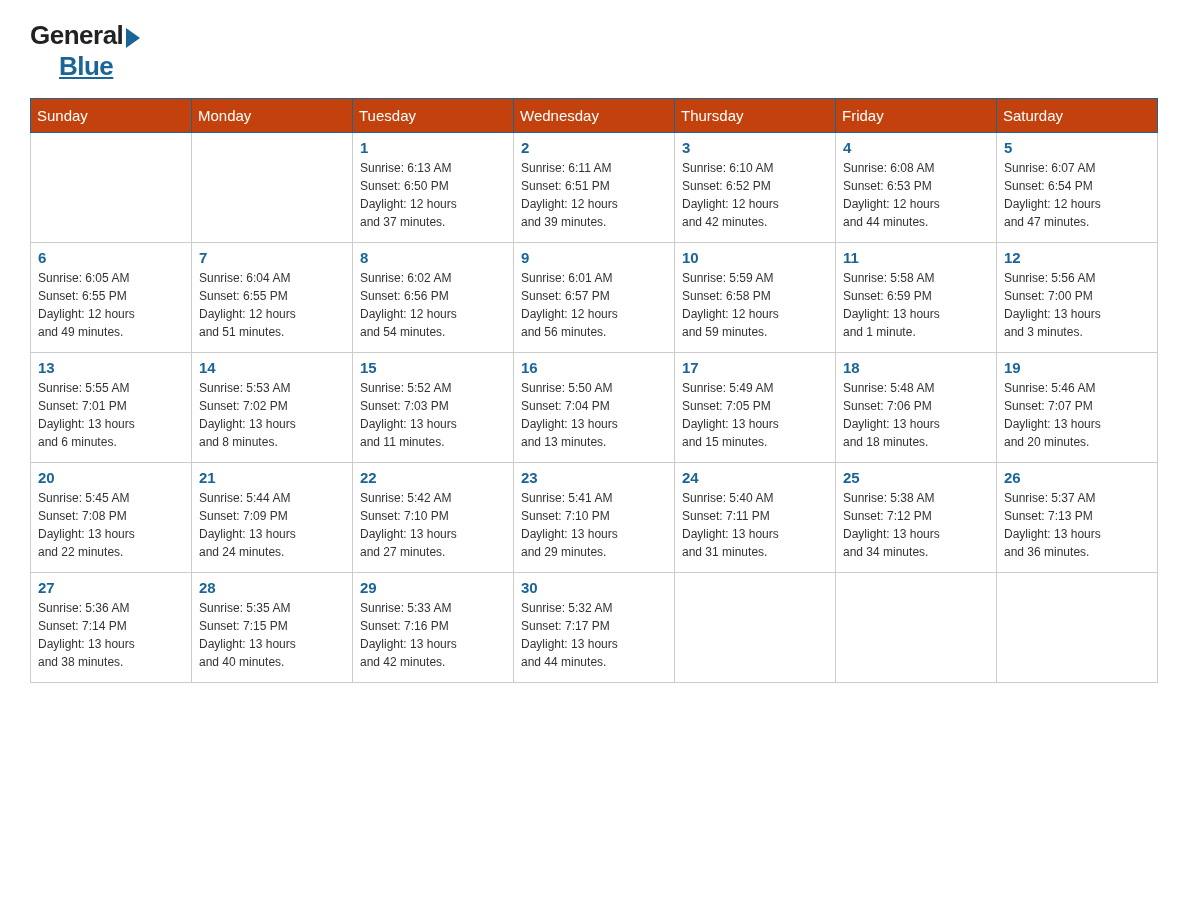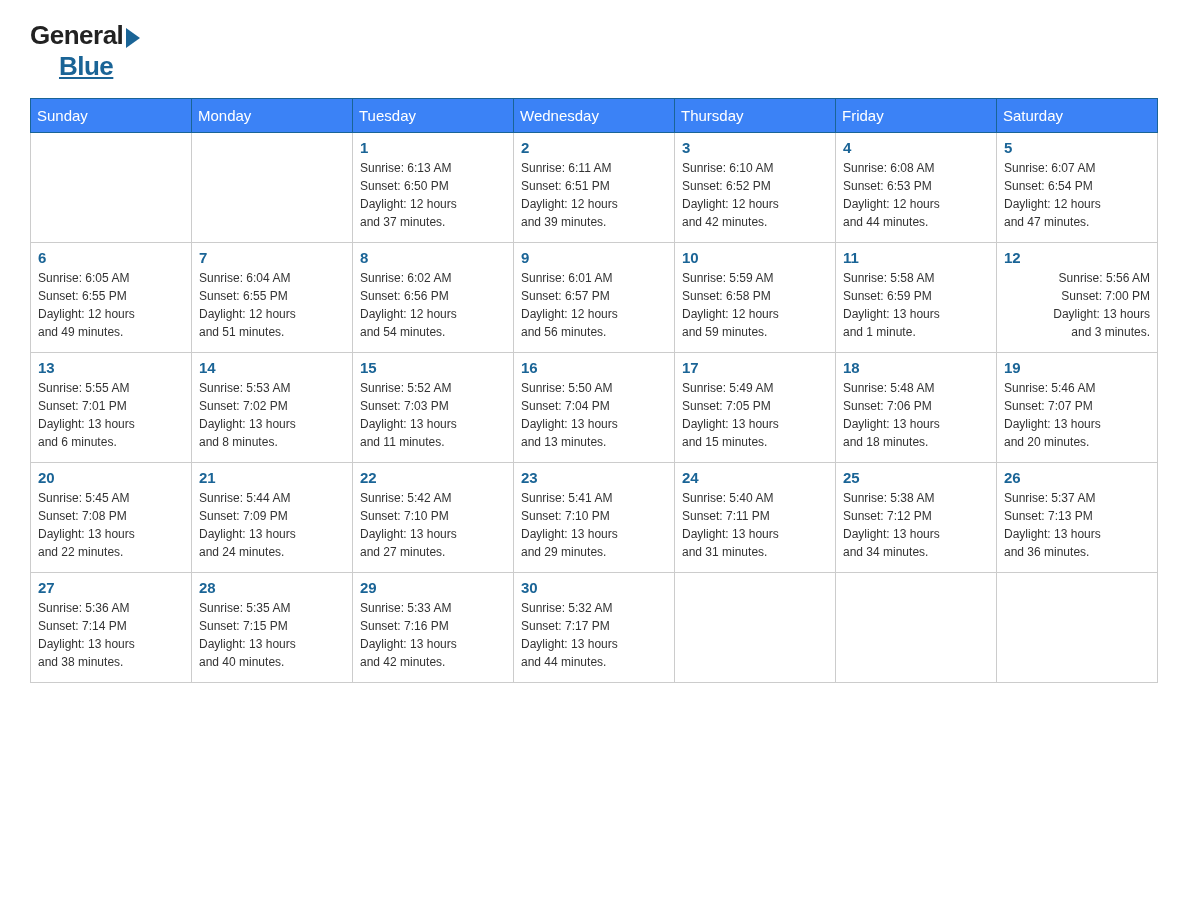--- a/index.html
+++ b/index.html
@@ -61,21 +61,21 @@
       font-size: 20px;
       color: #555;
       margin-top: 4px;
     }
     .calendar {
       width: 100%;
       border-collapse: collapse;
       table-layout: fixed;
     }
     .calendar thead tr th {
-      background-color: #3b82f6;
+      background-color: #c2410c;
       color: #fff;
       padding: 8px 6px;
       font-size: 15px;
       font-weight: normal;
       text-align: left;
       border: 1px solid #1a6496;
     }
     .calendar tbody tr td {
       vertical-align: top;
       padding: 6px 7px;
@@ -206,21 +206,21 @@
         </td>
         <td>
           <span class="day-number">11</span>
           <div class="day-info" style="white-space: pre-line;">Sunrise: 5:58 AM
 Sunset: 6:59 PM
 Daylight: 13 hours
 and 1 minute.</div>
         </td>
         <td>
           <span class="day-number">12</span>
-          <div class="day-info" style="white-space: pre-line; text-align: right;">Sunrise: 5:56 AM
+          <div class="day-info" style="white-space: pre-line;">Sunrise: 5:56 AM
 Sunset: 7:00 PM
 Daylight: 13 hours
 and 3 minutes.</div>
         </td>
       </tr>
       <tr class="row-border">
         <td>
           <span class="day-number">13</span>
           <div class="day-info" style="white-space: pre-line;">Sunrise: 5:55 AM
 Sunset: 7:01 PM

